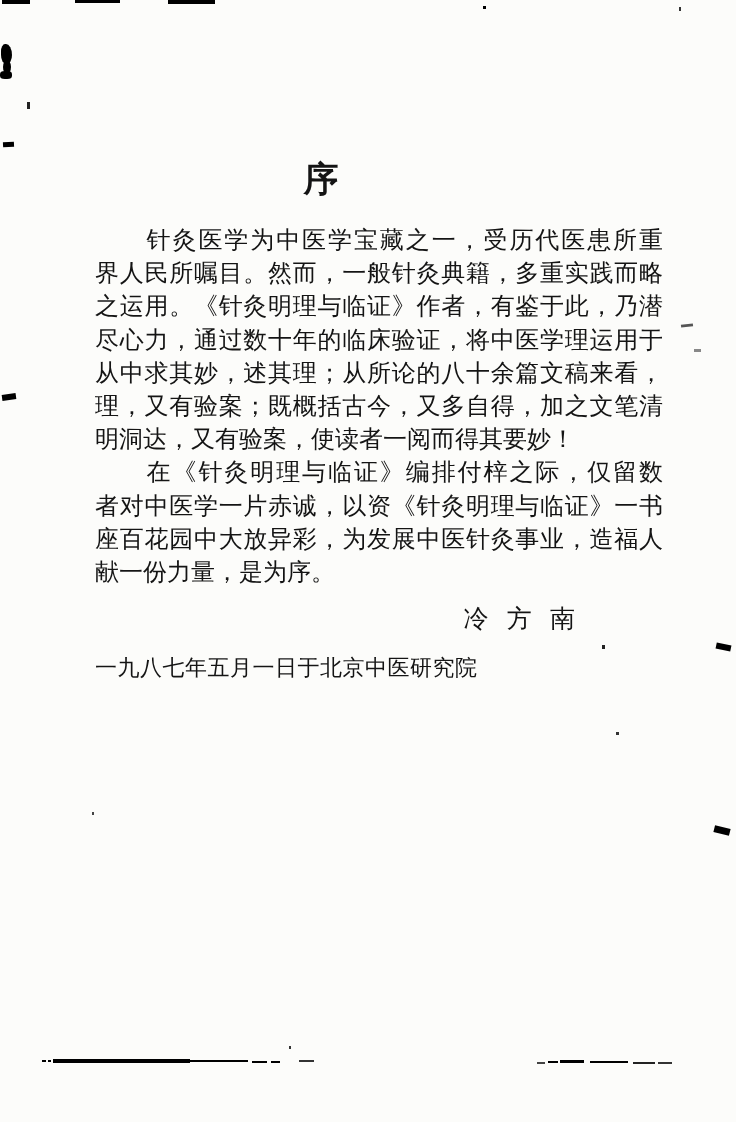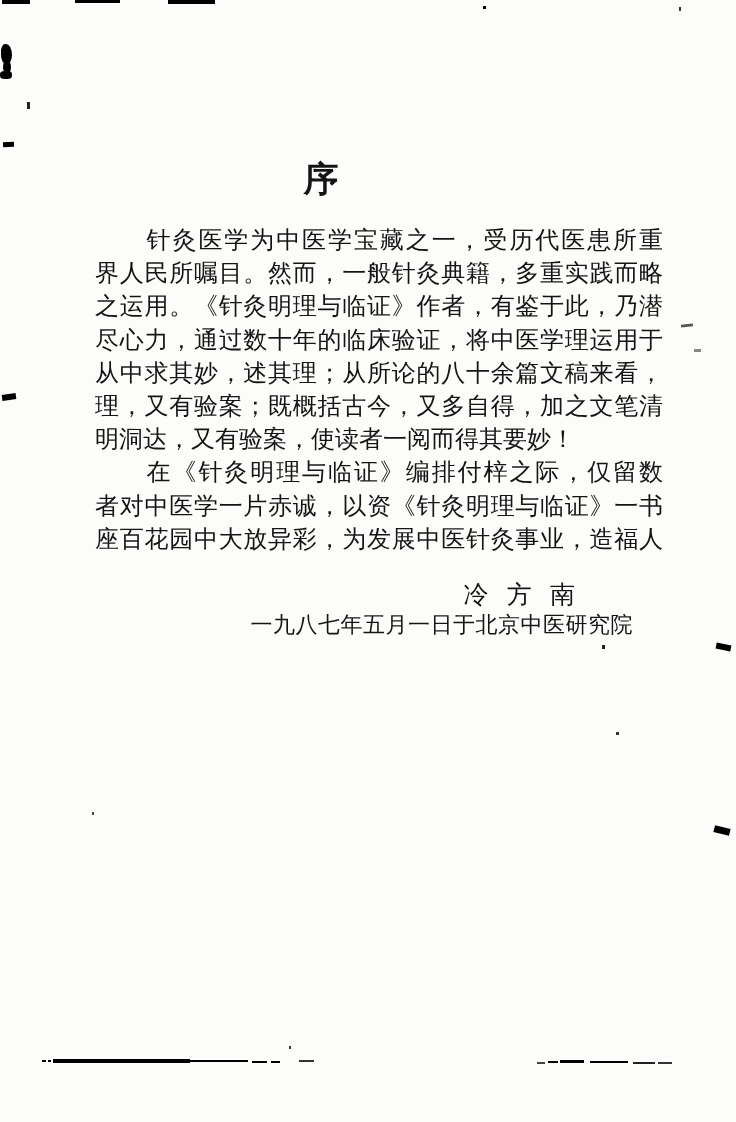--- a/index.html
+++ b/index.html
@@ -36,30 +36,29 @@
     white-space:nowrap;
     overflow:hidden;
   }
   .fill{
     text-align:justify;
     text-align-last:justify;
     white-space:normal;
   }
   .indent{ text-indent:2.15em; }
   .signature{
-    margin-top:25px;
+    margin-top:16px;
     text-align:right;
     padding-right:82px;
     font-size:25px;
     letter-spacing:6px;
     line-height:28px;
   }
   .dateline{
-    margin-top:2px;
-    text-align:right;
+    margin-top:21px;
     padding-right:30px;
     font-size:22px;
     letter-spacing:0.5px;
     line-height:28px;
   }
   .art{ position:absolute; background:#000; }
 </style>
 </head>
 <body>
 
@@ -72,20 +71,21 @@
     <div class="line fill">界人民所嘱目。然而，一般针灸典籍，多重实践而略于学理</div>
     <div class="line fill">之运用。《针灸明理与临证》作者，有鉴于此，乃潜心钻研，竭</div>
     <div class="line fill">尽心力，通过数十年的临床验证，将中医学理运用于实践，</div>
     <div class="line fill">从中求其妙，述其理；从所论的八十余篇文稿来看，既有论</div>
     <div class="line fill">理，又有验案；既概括古今，又多自得，加之文笔清新，昭</div>
     <div class="line">明洞达，又有验案，使读者一阅而得其要妙！</div>
 
     <div class="line fill indent">在《针灸明理与临证》编排付梓之际，仅留数言，以彰作</div>
     <div class="line fill">者对中医学一片赤诚，以资《针灸明理与临证》一书在杏林这</div>
     <div class="line fill">座百花园中大放异彩，为发展中医针灸事业，造福人类，贡</div>
+    <div class="line">献一份力量，是为序。</div>
 
     <div class="signature">冷 方 南</div>
     <div class="dateline">一九八七年五月一日于北京中医研究院</div>
   </div>
 
   <div class="art" style="left:2px;top:0;width:28px;height:4px;"></div>
   <div class="art" style="left:75px;top:0;width:45px;height:3px;"></div>
   <div class="art" style="left:168px;top:0;width:47px;height:4px;"></div>
   <div class="art" style="left:483px;top:6px;width:3px;height:3px;"></div>
   <div class="art" style="left:679px;top:7px;width:2px;height:4px;background:#333;"></div>

